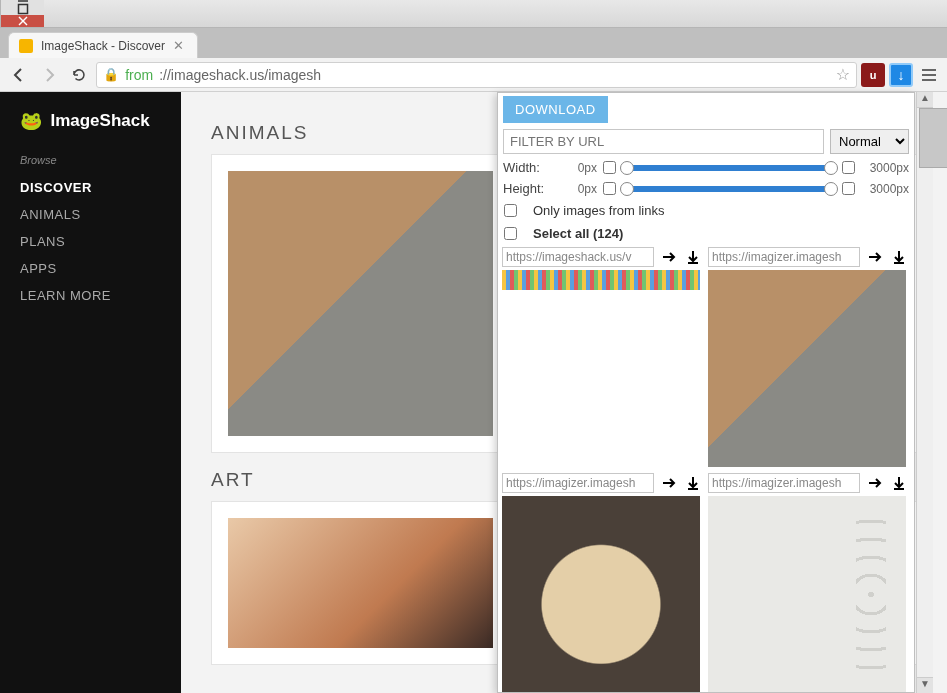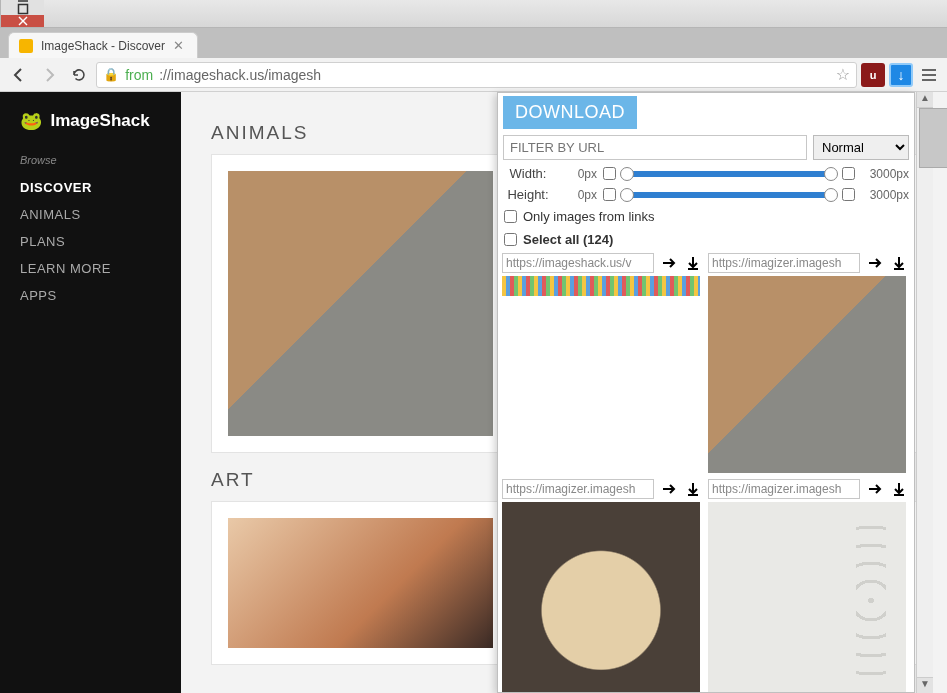--- a/index.html
+++ b/index.html
@@ -51,29 +51,29 @@
     .thumb.animal { background:linear-gradient(135deg,#b89068 0%,#b89068 45%,#8a8a85 45%,#8a8a85 100%);}
     .thumb.art { background:linear-gradient(135deg,#e9c9a8 0%,#c07a50 60%,#3a2a25 100%);}
     .thumb.bunny { background:radial-gradient(circle at 50% 55%,#e4cfa8 0%,#e4cfa8 40%,#4a4038 41%,#4a4038 100%);}
     .thumb.tracks { background:#e9e9e6;}
     .thumb.tracks::after{content:"";position:absolute;right:20px;top:10px;bottom:10px;width:30px;background:repeating-radial-gradient(circle,#d0d0cc 0 3px,transparent 3px 18px);}
 
     
     .popup { position:absolute; top:92px; right:32px; width:418px; bottom:0; background:#fff; border:1px solid #bfbfbf; box-shadow:-2px 2px 8px rgba(0,0,0,.2); font-size:13px; color:#333; overflow-y:auto;}
     .popup .row { display:flex; align-items:center; gap:6px; padding:3px 5px;}
     .popup input[type=text] { border:1px solid #c7c7c7; padding:4px 6px; font-size:13px; width:100%; color:#888;}
-    .dlbtn { background:#6bb6e8; color:#fff; padding:6px 12px; font-size:18px; border:none; letter-spacing:.5px;}
+    .dlbtn { background:#6bb6e8; color:#fff; padding:6px 12px; font-size:13px; border:none; letter-spacing:.5px;}
     .popup select { border:1px solid #bbb; padding:3px 4px; font-size:13px; width:100%;}
-    .dimlabel { width:50px; color:#444;text-align:center;}
+    .dimlabel { width:50px; color:#444;}
     .dimval { width:38px; text-align:right; color:#666; font-size:12px;}
     .slider-track { flex:1; height:6px; background:#d0d0d0; border-radius:3px; position:relative;}
     .slider-fill { position:absolute; left:0; top:0; bottom:0; right:0; background:#2f7fd1; border-radius:3px;}
     .slider-thumb { position:absolute; left:-2px; top:-4px; width:14px; height:14px; background:#fff; border:1px solid #888; border-radius:50%;}
     .slider-thumb.r { left:auto; right:-2px;}
-    .cbx { display:flex; align-items:center; gap:6px; padding:4px 6px;}
+    .cbx { display:flex; align-items:center; gap:16px; padding:4px 6px;}
     input[type=checkbox]{ width:13px; height:13px;}
 
     .grid { display:flex; flex-wrap:wrap; gap:6px; padding:2px 4px;}
     .cell { width:200px; }
     .cell .urlrow { display:flex; align-items:center; gap:6px;}
     .cell .urlrow input { flex:1; font-size:12px; padding:2px 3px;}
     .cell .icn { width:18px; height:18px; display:flex; align-items:center; justify-content:center; color:#222;}
     .cell .thumb { width:198px; height:197px; margin-top:3px;}
     .cell .thumb.sprite { height:20px; background:repeating-linear-gradient(90deg,#f5c542 0 4px,#5aa0e0 4px 8px,#e05a5a 8px 12px,#71c471 12px 16px);}
 
@@ -155,43 +155,43 @@
 <div class="page">
   <aside class="sidebar">
     <div class="logo">
       <span class="mark">🐸</span>
       <span>ImageShack</span>
     </div>
     <div class="side-head">Browse</div>
     <div class="side-item active"><span>DISCOVER</span></div>
     <div class="side-item"><span>ANIMALS</span></div>
     <div class="side-item"><span>PLANS</span></div>
+    <div class="side-item"><span>APPS</span></div>
     <div class="side-item"><span>LEARN MORE</span></div>
-    <div class="side-item"><span>APPS</span></div>
   </aside>
 
   <main class="content">
     <div class="section-title">ANIMALS</div>
     <div class="gallery">
       <div class="thumb animal"></div>
     </div>
     <div class="section-title">ART</div>
     <div class="gallery">
       <div class="thumb art" style="height:130px"></div>
     </div>
   </main>
 </div>
 
 <div class="popup">
   <div class="row">
     <button class="dlbtn">DOWNLOAD</button>
   </div>
   <div class="row">
     <input type="text" style="flex: 1 1 0%;" placeholder="FILTER BY URL">
-    <select style="width:96px"><option>Normal</option></select>
+    <select style="width:79px"><option>Normal</option></select>
   </div>
   <div class="row">
     <span class="dimlabel">Width:</span>
     <span class="dimval">0px</span>
     <input type="checkbox" style="">
     <div class="slider-track">
         <div class="slider-fill"></div>
         <div class="slider-thumb"></div>
         <div class="slider-thumb r"></div>
       </div>

